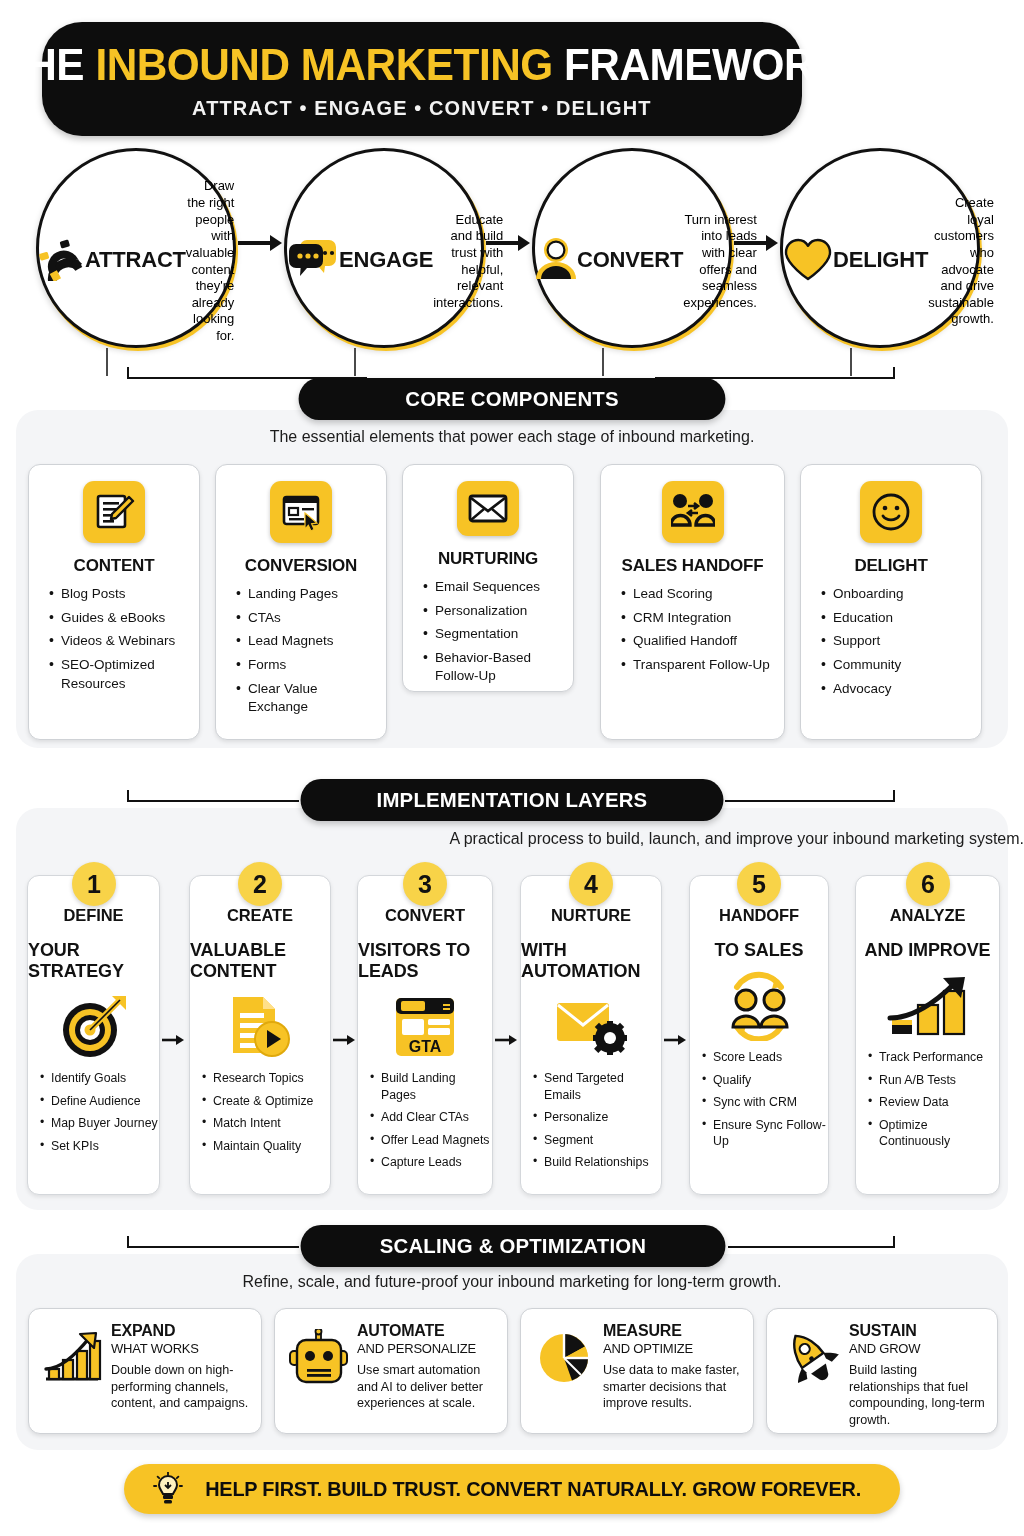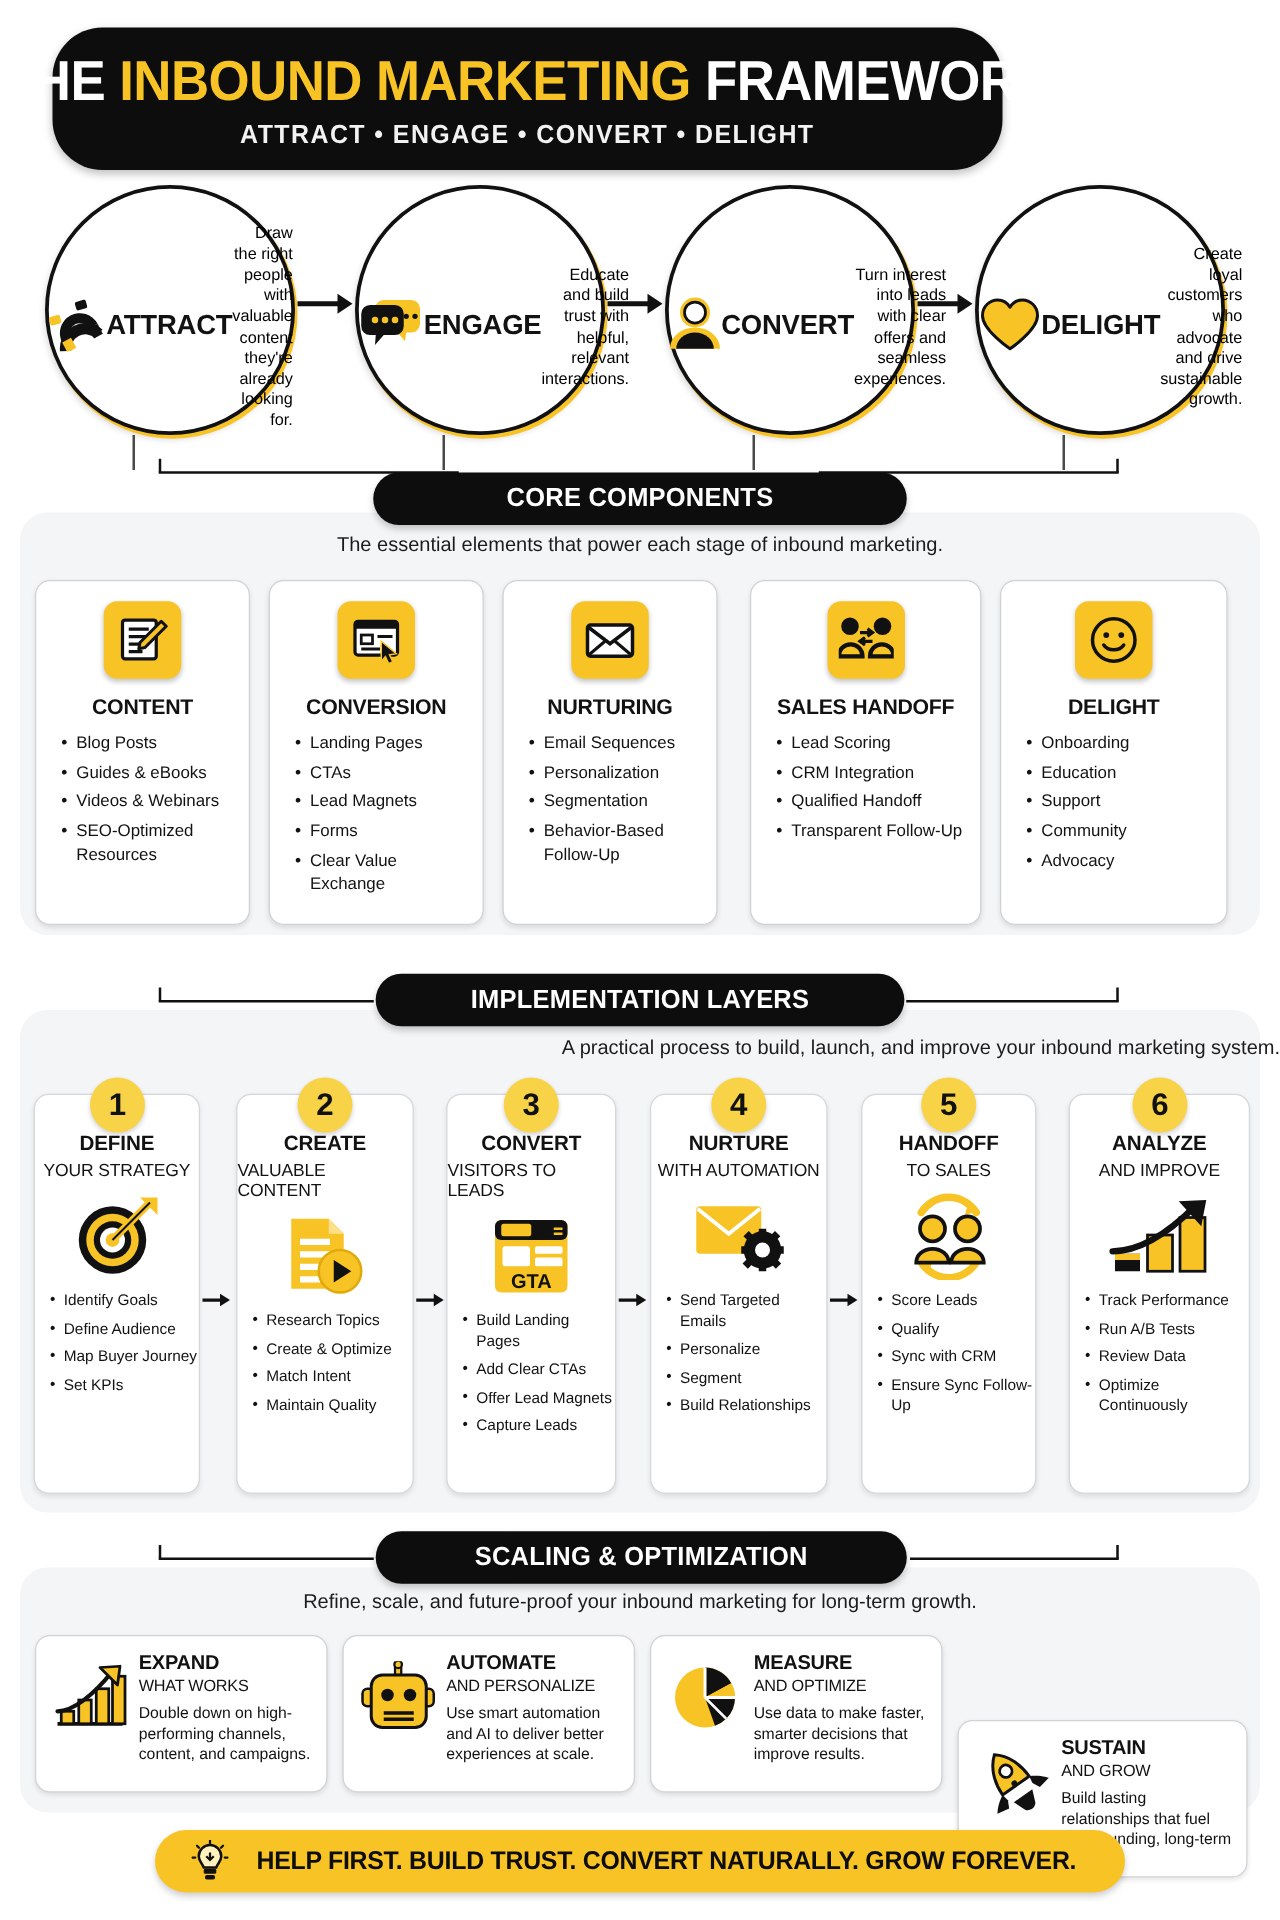--- a/index.html
+++ b/index.html
@@ -87,21 +87,21 @@
     border-radius: 12px; box-shadow: 0 2px 4px rgba(0,0,0,0.09);
     display: flex; flex-direction: column; align-items: center;
   }
   .num-badge {
     position: absolute; width: 44px; height: 44px; border-radius: 50%;
     background: #F8D348; display: flex; align-items: center; justify-content: center;
     font-size: 25px; font-weight: 700; color: #111; z-index: 4;
     box-shadow: 0 2px 4px rgba(0,0,0,0.18);
   }
   .icard-t1 { font-size: 16.5px; font-weight: 700; margin-top: 30px; letter-spacing: -0.1px; }
-  .icard-t2 { font-size: 14px; font-weight: 400; margin-top: 3px; letter-spacing: -0.1px; }
+  .icard-t2 { font-size: 18px; font-weight: 700; margin-top: 15px; letter-spacing: -0.1px; }
   .icard-ico { height: 78px; display: flex; align-items: center; justify-content: center; margin-top: 6px; }
   .ibul { margin-top: 4px; width: 100%; padding-left: 12px; }
   .ibul li { font-size: 12.3px; line-height: 1.35; margin-bottom: 6px; list-style: none; position: relative; padding-left: 11px; }
   .ibul li:before { content: "\2022"; position: absolute; left: 0; top: -1px; }
   .arrow-s { position: absolute; width: 26px; height: 16px; z-index: 3; }
 
   
   .scard {
     position: absolute; background: #ffffff; border: 1.3px solid #cfd2d6;
     border-radius: 12px; box-shadow: 0 2px 4px rgba(0,0,0,0.10);
@@ -261,21 +261,21 @@
     <div class="ccard-title">CONVERSION</div>
     <ul class="bullets">
       <li>Landing Pages</li>
       <li>CTAs</li>
       <li>Lead Magnets</li>
       <li>Forms</li>
       <li>Clear Value Exchange</li>
     </ul>
   </div>
 
-  <div class="ccard" style="left:402px; top:464px; width:172px; height:276px;">
+  <div class="ccard" style="left:402px; top:464px; width:172px; height:228px;">
     <div class="ico-tile">
       <svg width="42" height="42" viewBox="0 0 42 42">
         <rect x="3" y="9" width="36" height="25" rx="2.5" fill="#fff" stroke="#111" stroke-width="2.8"></rect>
         <path d="M4 11l17 13 17-13" fill="none" stroke="#111" stroke-width="2.8"></path>
         <path d="M4 33l13-11M38 33L25 22" fill="none" stroke="#111" stroke-width="2.4"></path>
       </svg>
     </div>
     <div class="ccard-title">NURTURING</div>
     <ul class="bullets">
       <li>Email Sequences</li>
@@ -574,21 +574,21 @@
         <path d="M29 29l17 17" stroke="#fff" stroke-width="2"></path>
       </svg>
     </div>
     <div class="scard-body">
       <div class="scard-t1">MEASURE</div>
       <div class="scard-t2">AND OPTIMIZE</div>
       <div class="scard-d">Use data to make faster, smarter decisions that improve results.</div>
     </div>
   </div>
 
-  <div class="scard" style="left:766px; top:1376px; width:232px; height:126px;">
+  <div class="scard" style="left:766px; top:1308px; width:232px; height:126px;">
     <div class="scard-ico">
       <svg width="62" height="58" viewBox="0 0 62 58">
         <g transform="rotate(-35 31 29)">
           <path d="M31 2c9 7 13 19 13 30H18C18 21 22 9 31 2z" fill="#F7C325" stroke="#111" stroke-width="2.4"></path>
           <path d="M18 32c-8 4-12 10-12 10l10 2 3-6z" fill="#111"></path>
           <path d="M44 32c8 4 12 10 12 10l-10 2-3-6z" fill="#111"></path>
           <path d="M22 42h18l-4 10a6 6 0 0 1-10 0z" fill="#111"></path>
           <circle cx="31" cy="18" r="5" fill="#fff" stroke="#111" stroke-width="2.2"></circle>
           <circle cx="31" cy="30" r="2.4" fill="#111"></circle>
         </g>

